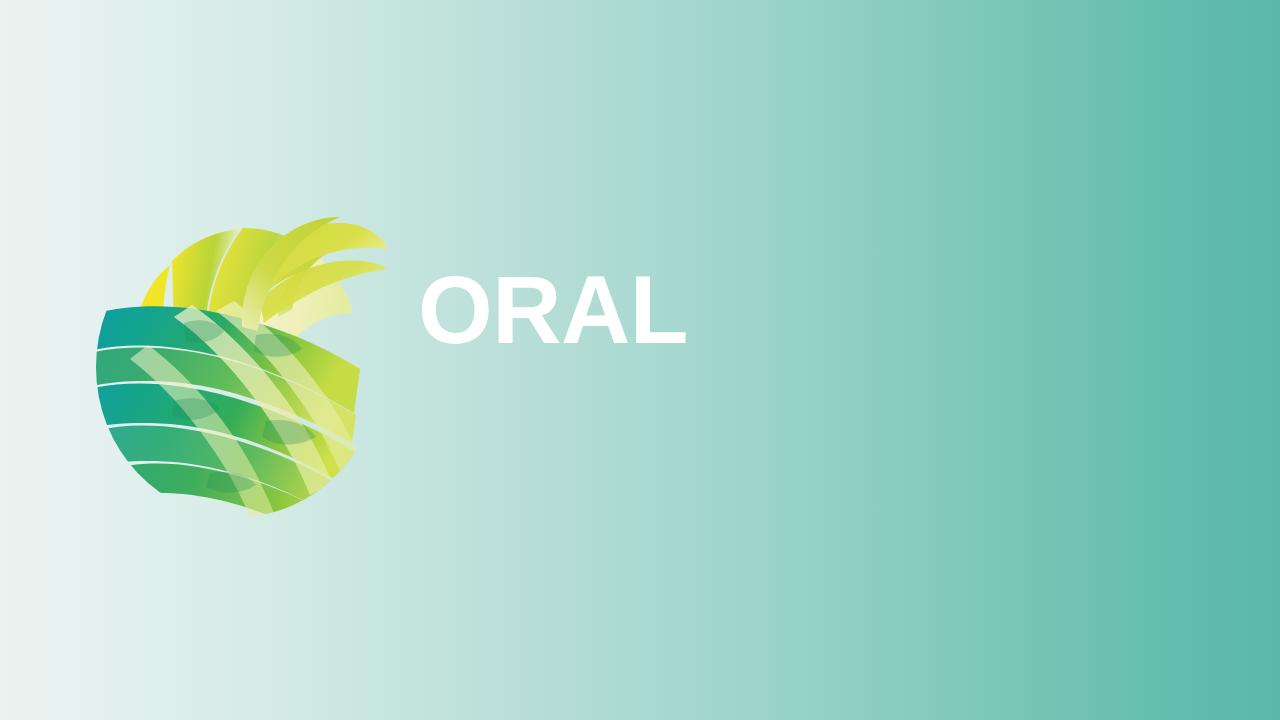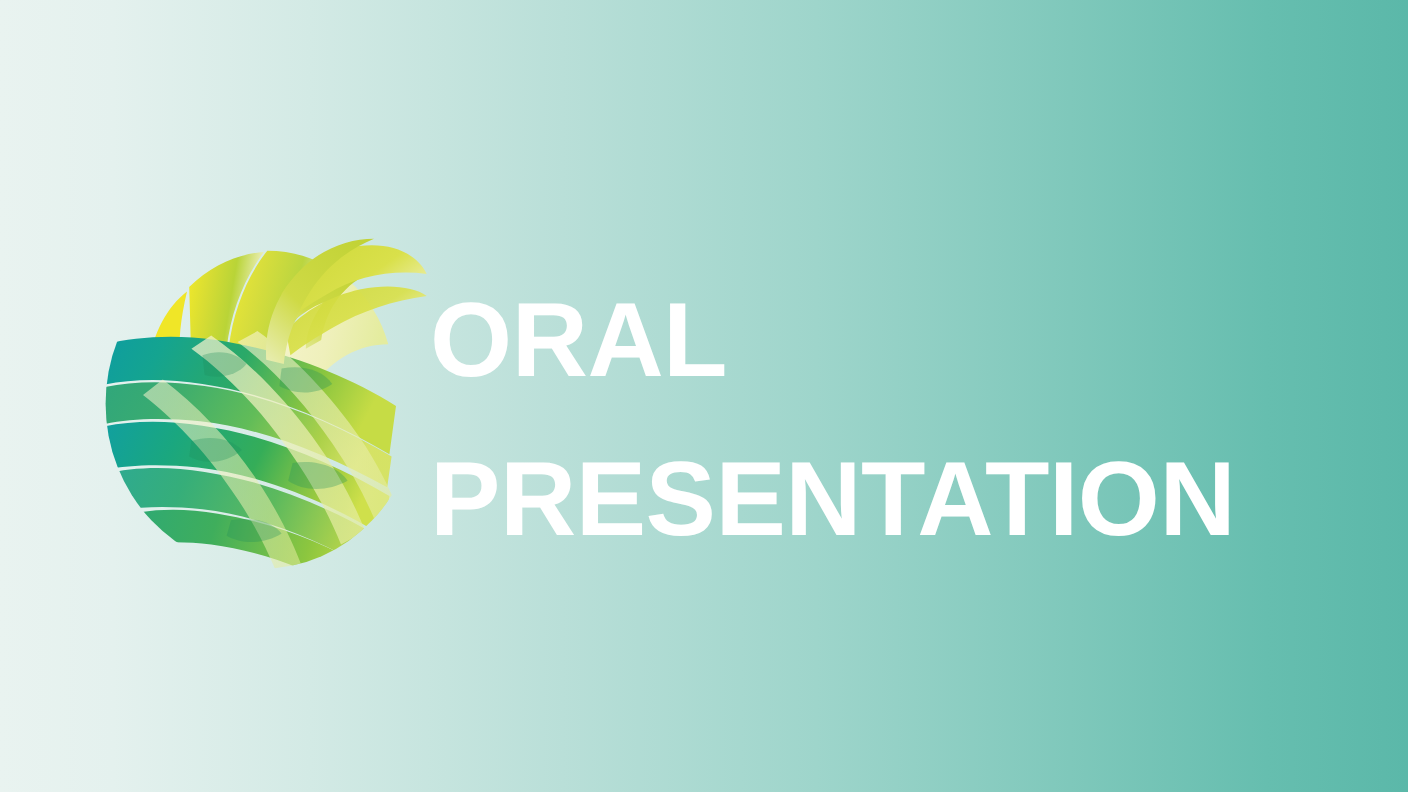--- a/index.html
+++ b/index.html
@@ -41,21 +41,21 @@
   }
   #logo-mark svg {
     display: block;
     width: 100%;
     height: 100%;
   }
 
   
   #title-block {
     position: absolute;
-    left: 391px;
+    left: 418px;
     top: 238px;
     width: 820px;
   }
   .title-line {
     display: block;
     color: #ffffff;
     font-family: "Liberation Sans", sans-serif;
     font-weight: 700;
     font-size: 96px;
     line-height: 144px;
@@ -181,16 +181,15 @@
                C268 40 236 46 210 62 C192 72 178 82 168 92 Z" fill="url(#gLeaf)"></path>
       <path d="M172 96 C188 78 212 64 240 58 C266 53 288 56 300 64
                C270 68 240 78 216 92 C200 101 186 110 176 118 Z" fill="url(#gLeaf)" opacity="0.92"></path>
       <path d="M154 122 C152 88 166 56 192 34 C210 19 232 12 252 12
                C228 22 208 38 194 60 C180 82 172 104 170 126 Z" fill="url(#gStem)"></path>
     </svg>
   </div>
 
   <div id="title-block">
     <span class="title-line">ORAL</span>
-    <span class="title-line">PRESENTATION</span>
   </div>
 
 </div>
 
 </body></html>

